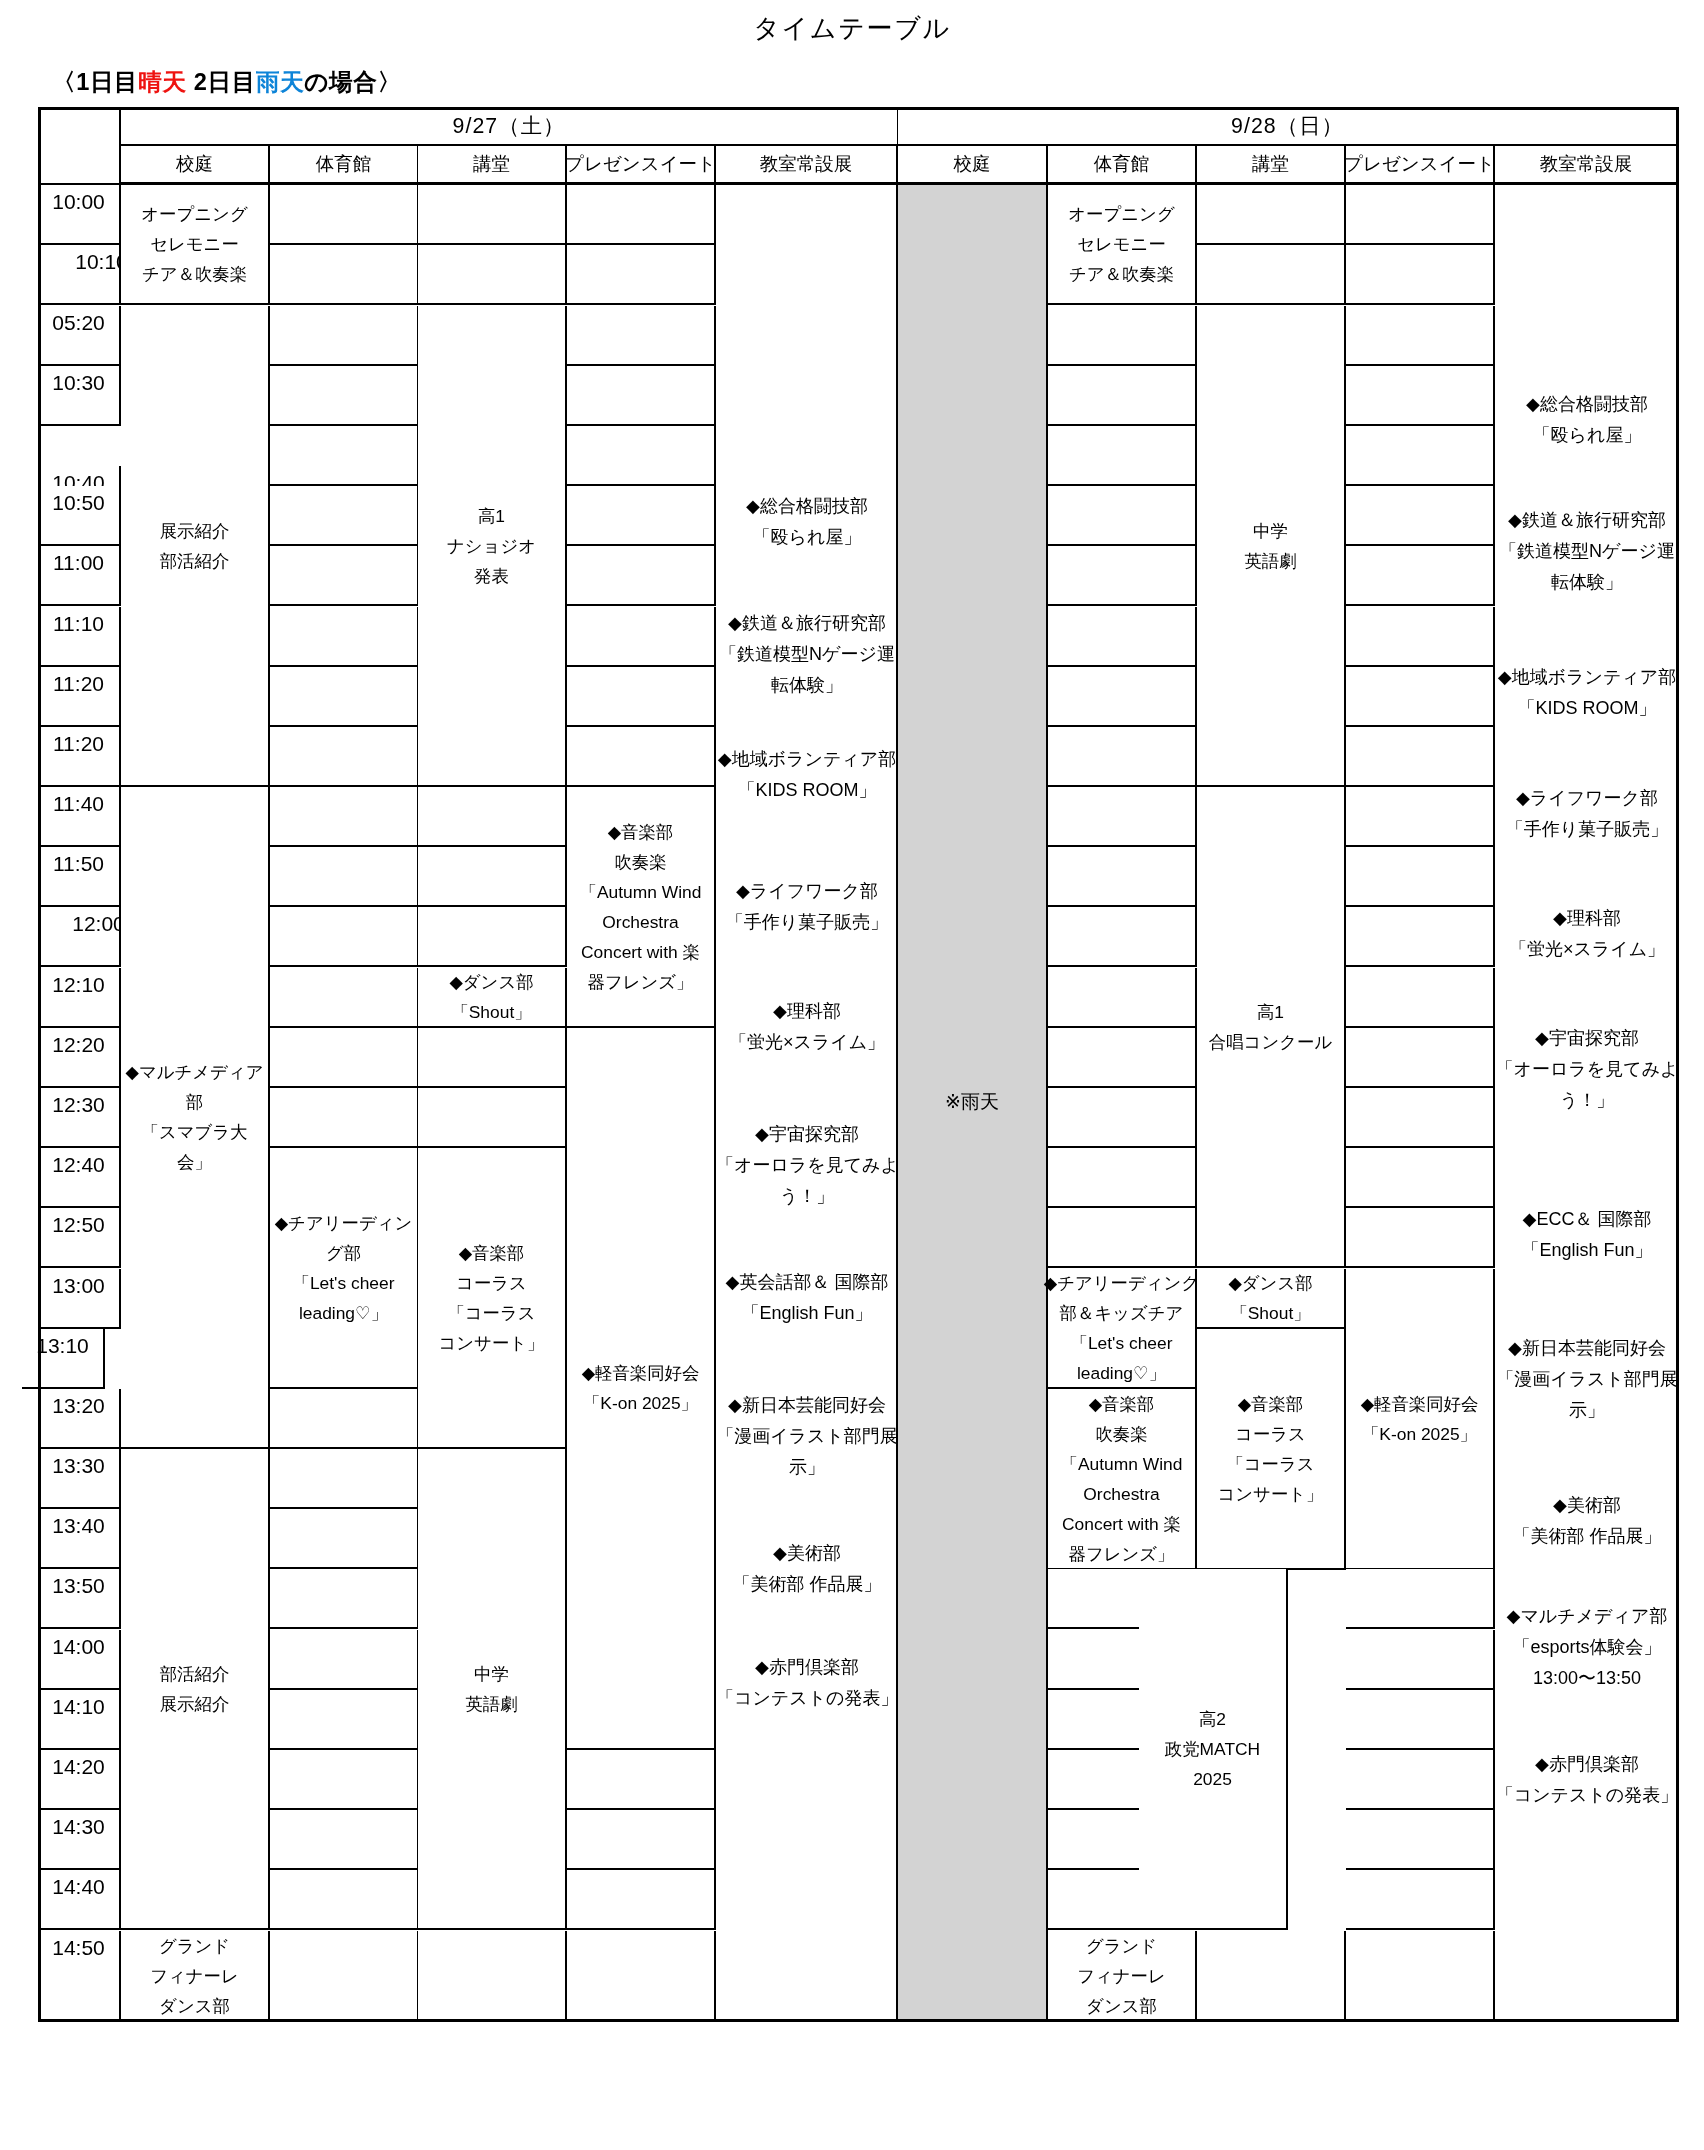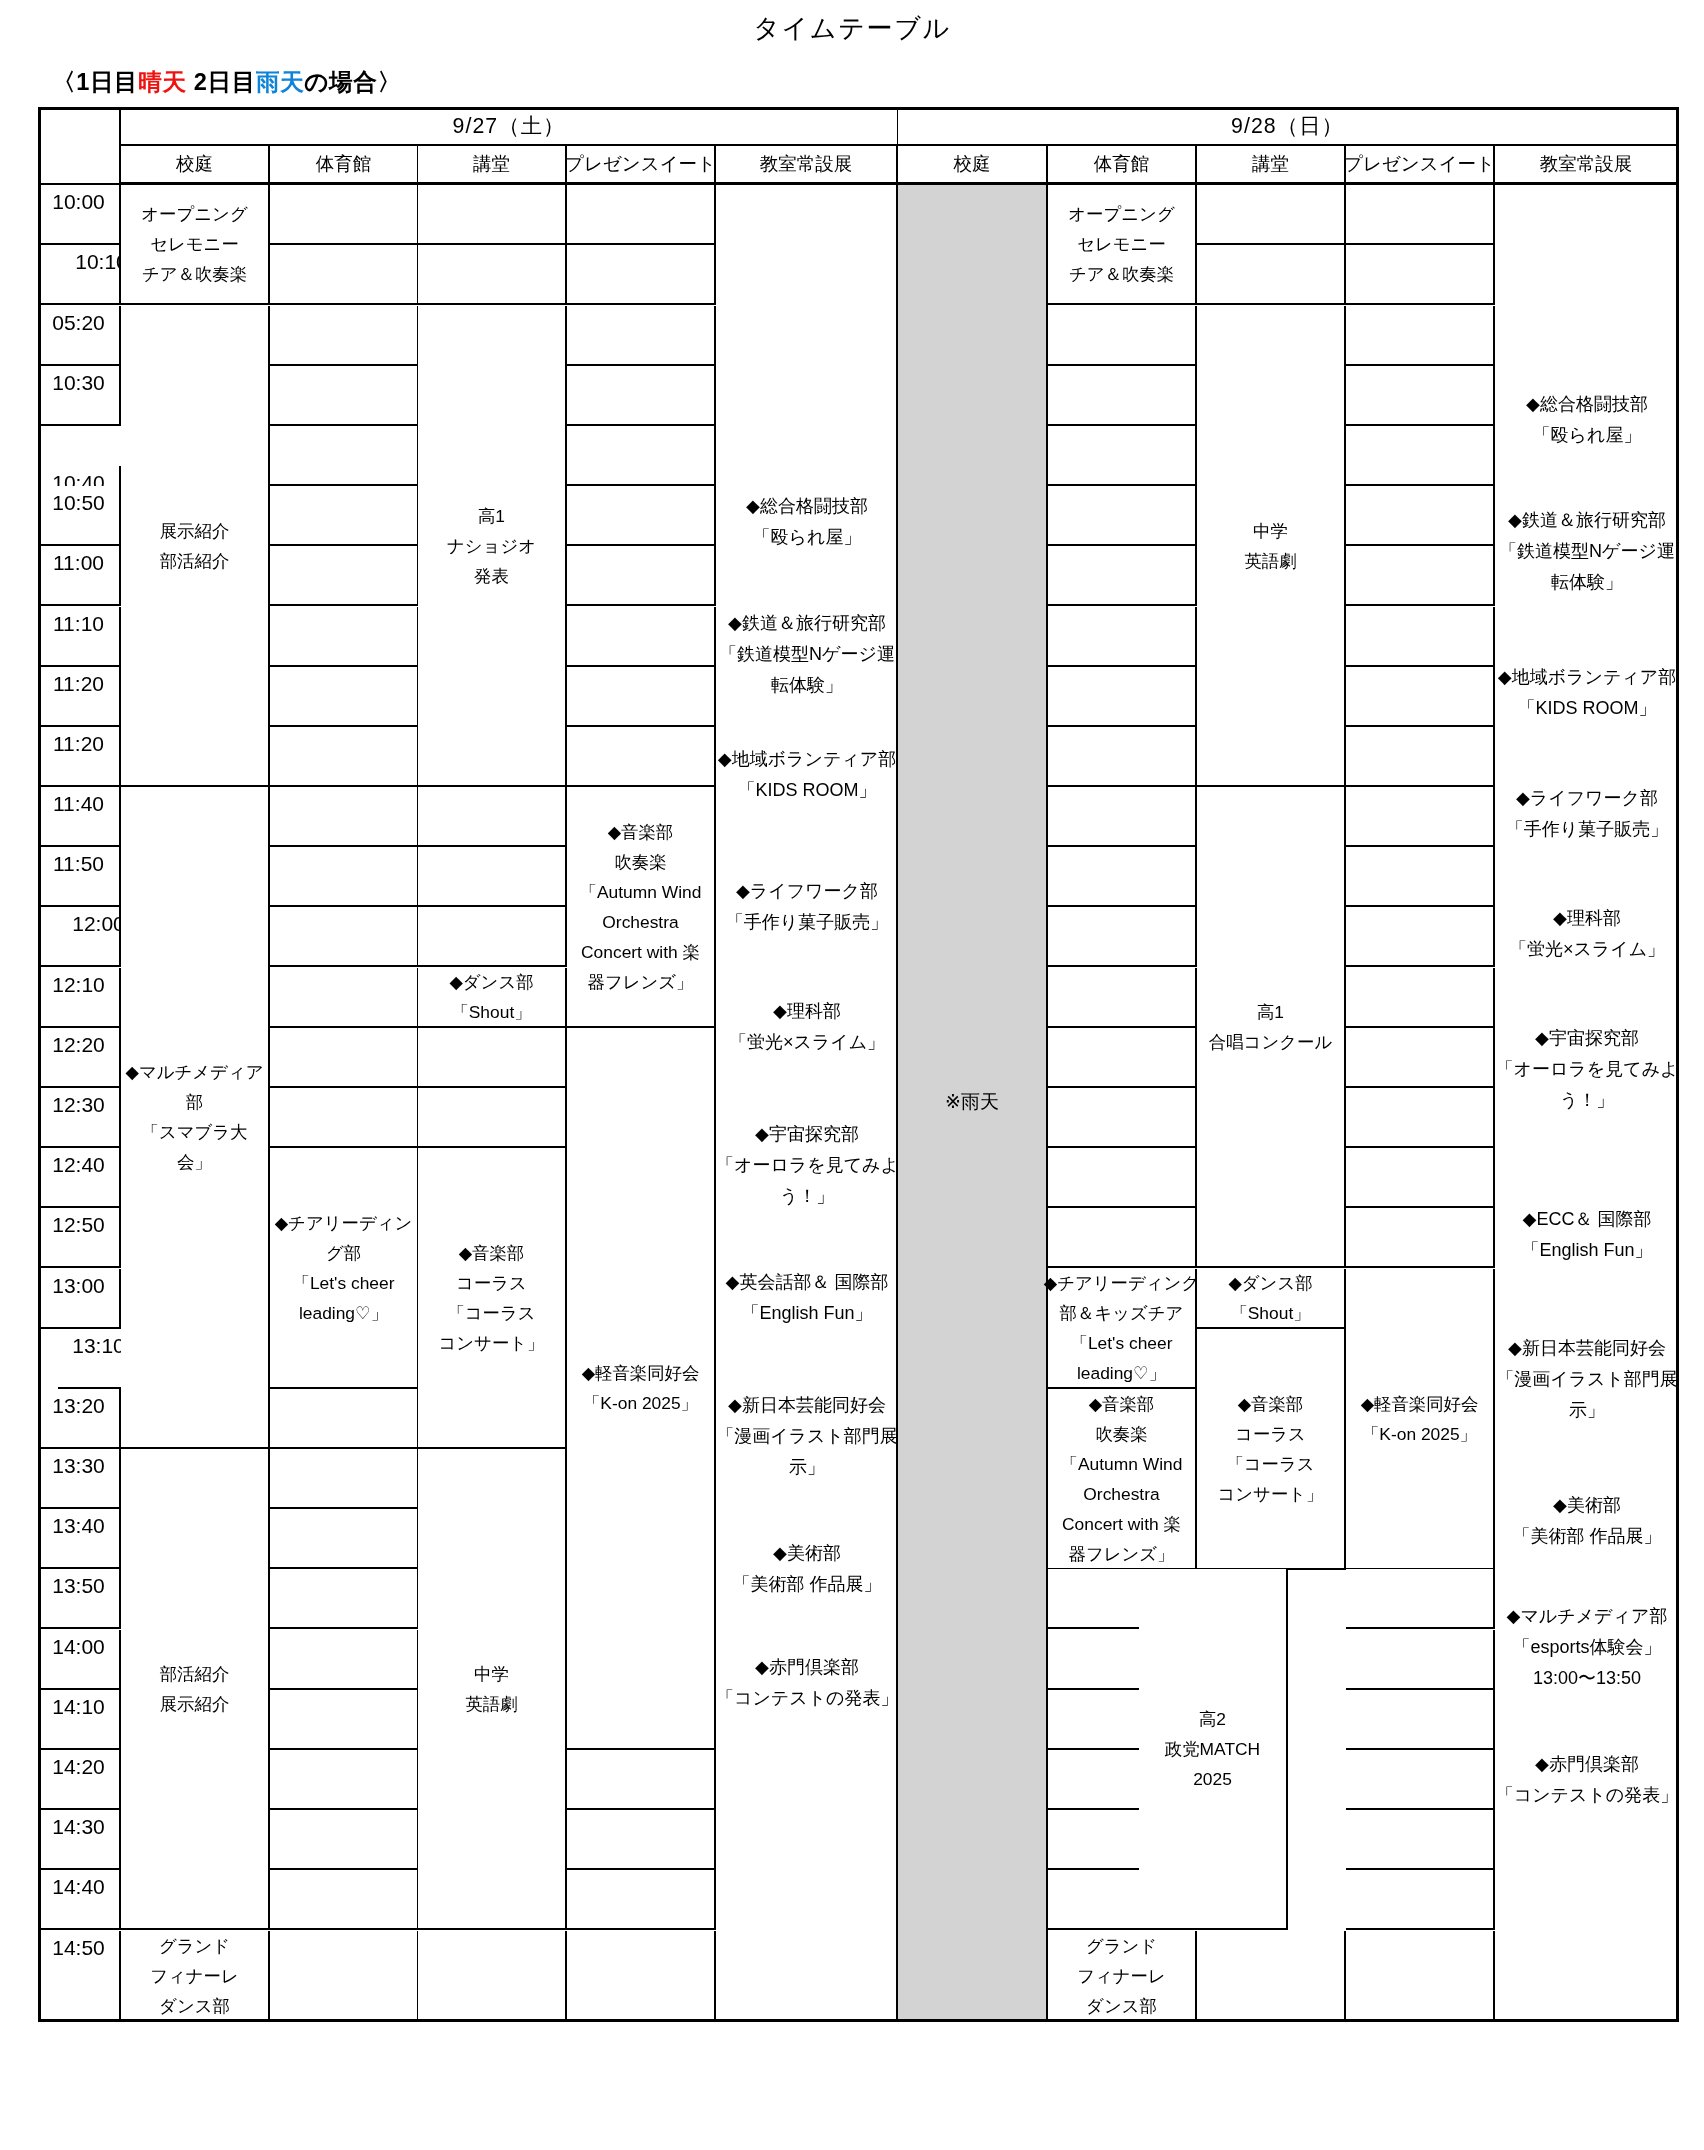--- a/index.html
+++ b/index.html
@@ -71,21 +71,21 @@
     <div class="c time" style="left: 38px; top: 727px; width: 83px; height: 60px;">11:20</div>
     <div class="c time" style="left: 38px; top: 787px; width: 83px; height: 60px;">11:40</div>
     <div class="c time" style="left: 38px; top: 847px; width: 83px; height: 60px;">11:50</div>
     <div class="c time" style="left: 38px; top: 907px; width: 83px; height: 60px; padding-left: 40px;">12:00</div>
     <div class="c time" style="left: 38px; top: 968px; width: 83px; height: 60px;">12:10</div>
     <div class="c time" style="left: 38px; top: 1028px; width: 83px; height: 60px;">12:20</div>
     <div class="c time" style="left: 38px; top: 1088px; width: 83px; height: 60px;">12:30</div>
     <div class="c time" style="left: 38px; top: 1148px; width: 83px; height: 60px;">12:40</div>
     <div class="c time" style="left: 38px; top: 1208px; width: 83px; height: 60px;">12:50</div>
     <div class="c time" style="left: 38px; top: 1269px; width: 83px; height: 60px;">13:00</div>
-    <div class="c time" style="left: 22px; top: 1329px; width: 83px; height: 60px; margin-left: 36px;">13:10</div>
+    <div class="c time" style="left: 22px; top: 1329px; width: 83px; height: 60px;">13:10</div>
     <div class="c time" style="left: 38px; top: 1389px; width: 83px; height: 60px;">13:20</div>
     <div class="c time" style="left: 38px; top: 1449px; width: 83px; height: 60px;">13:30</div>
     <div class="c time" style="left: 38px; top: 1509px; width: 83px; height: 60px;">13:40</div>
     <div class="c time" style="left: 38px; top: 1569px; width: 83px; height: 60px;">13:50</div>
     <div class="c time" style="left: 38px; top: 1630px; width: 83px; height: 60px;">14:00</div>
     <div class="c time" style="left: 38px; top: 1690px; width: 83px; height: 60px;">14:10</div>
     <div class="c time" style="left: 38px; top: 1750px; width: 83px; height: 60px;">14:20</div>
     <div class="c time" style="left: 38px; top: 1810px; width: 83px; height: 60px;">14:30</div>
     <div class="c time" style="left: 38px; top: 1870px; width: 83px; height: 60px;">14:40</div>
     <div class="c time" style="left: 38px; top: 1931px; width: 83px; height: 91px;">14:50</div>

